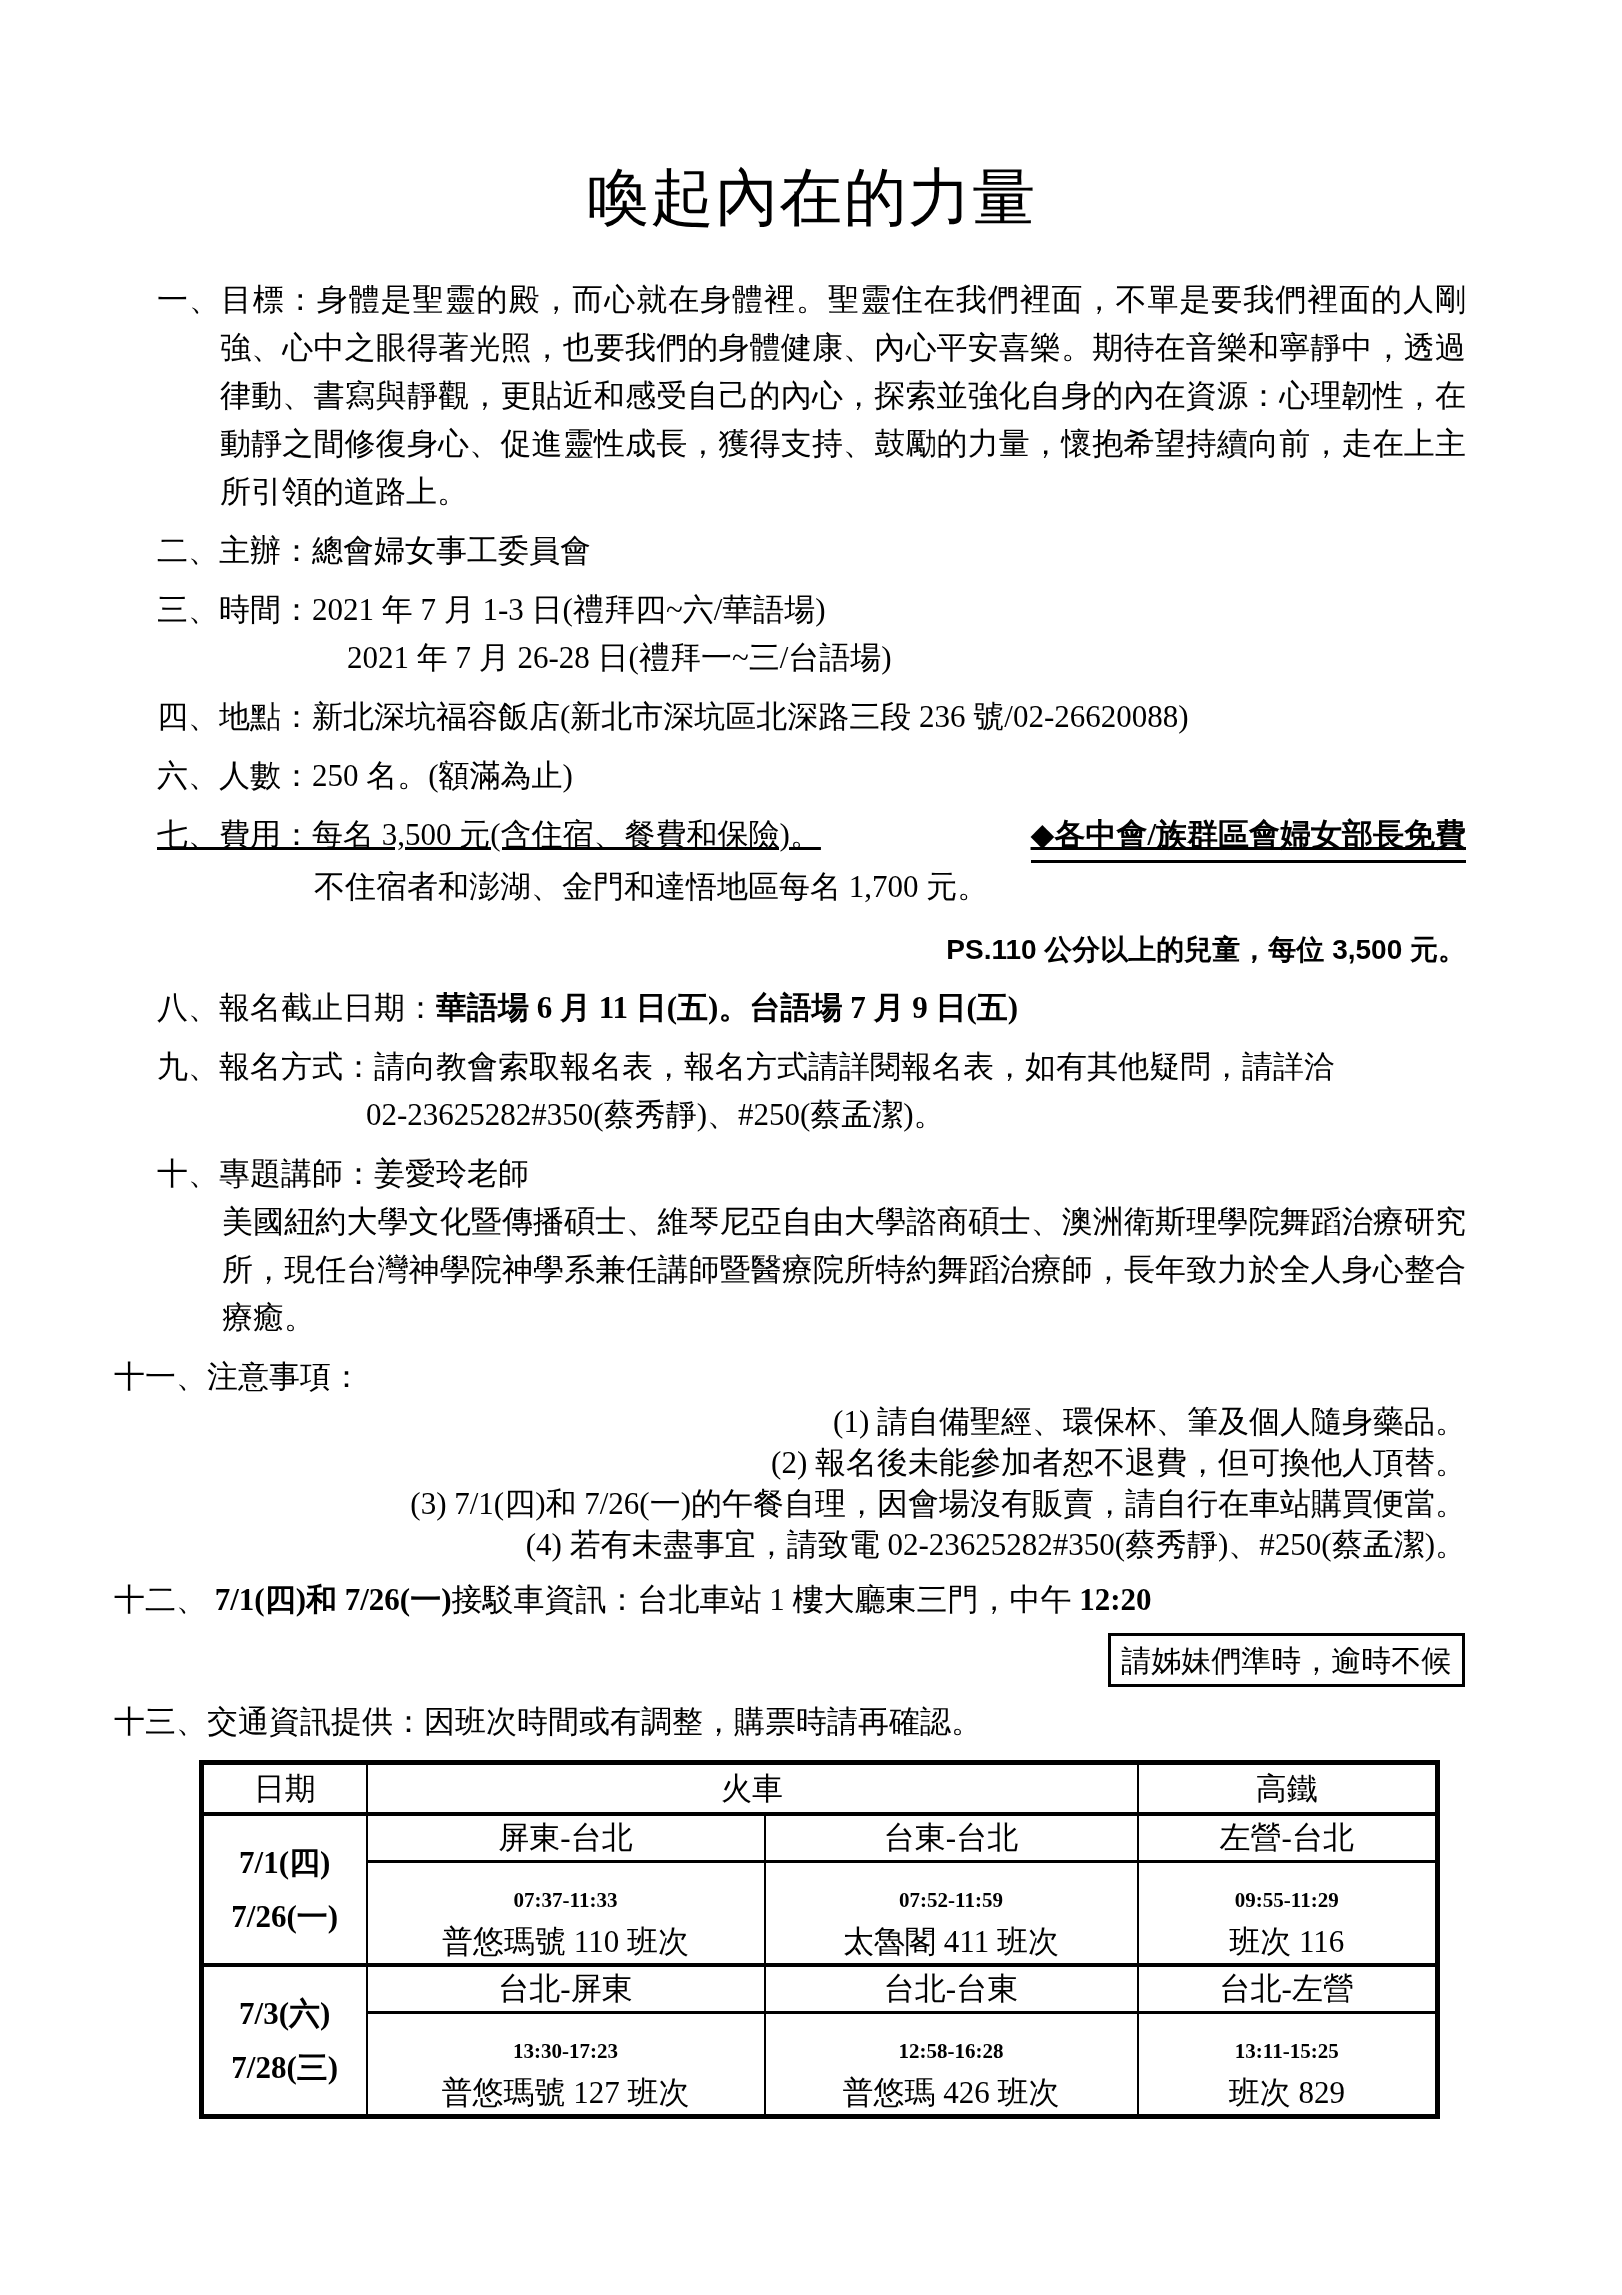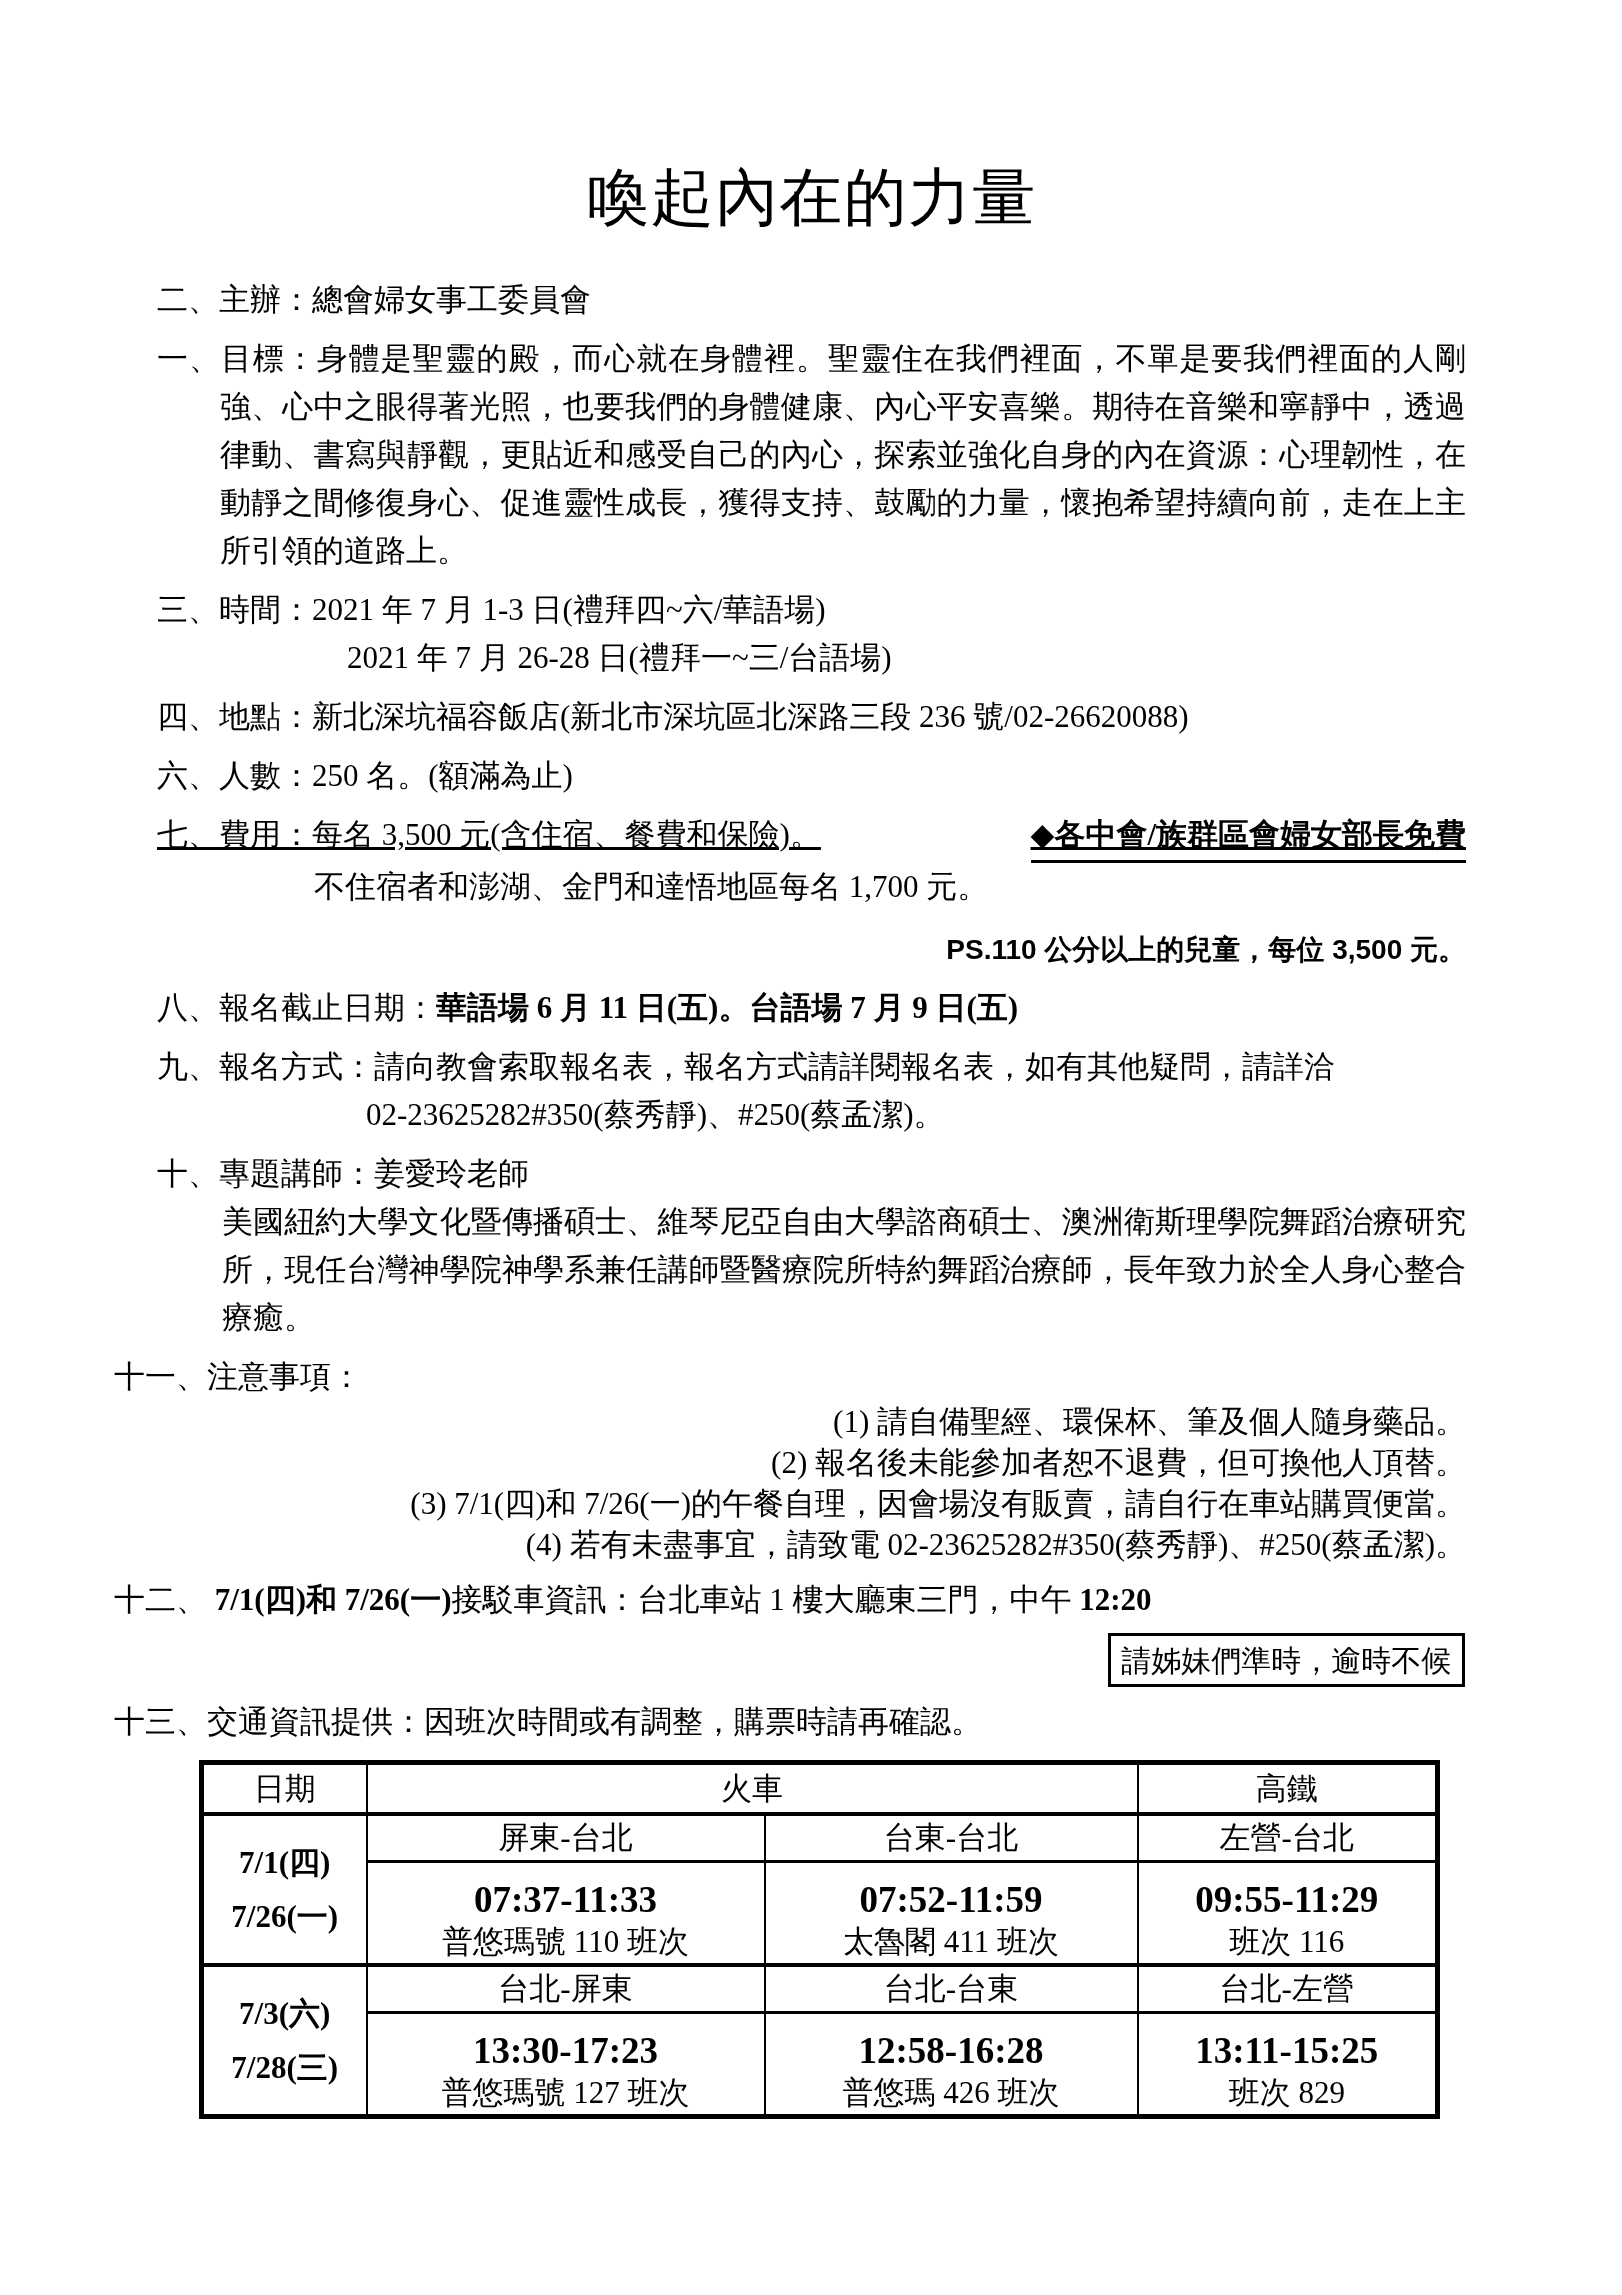--- a/index.html
+++ b/index.html
@@ -100,39 +100,39 @@
   .transport { border: 5.2px solid #000; }
   .row-header td { height: 47px; border-bottom: 4.6px solid #000; }
   .row-route  td { height: 44px; }
   .row-route  td.rt { border-bottom: 3.3px solid #000; }
   .row-time   td { height: 88px; }
   .group-b-start td { border-top: 4.6px solid #000; }
   .date-cell { font-weight: 700; }
   .date-cell div { line-height: 54px; }
   .time-cell .t {
     font-weight: 700;
-    font-size: 37px;
+    font-size: 21px;
     line-height: 42px;
     padding-top: 16px;
   }
   .time-cell .n { line-height: 42px; }
 </style>
 </head>
 <body>
 
 <div class="page">
   <div class="content">
 
     <div class="title">
       <div>喚起內在的力量</div>
     </div>
 
+    <p class="item hang"><span>一、</span><span>目標：身體是聖靈的殿，而心就在身體裡。聖靈住在我們裡面，不單是要我們裡面的人剛強、心中之眼得著光照，也要我們的身體健康、內心平安喜樂。期待在音樂和寧靜中，透過律動、書寫與靜觀，更貼近和感受自己的內心，探索並強化自身的內在資源：心理韌性，在動靜之間修復身心、促進靈性成長，獲得支持、鼓勵的力量，懷抱希望持續向前，走在上主所引領的道路上。</span></p>
+
     <p class="item hang"><span>二、</span><span>主辦：總會婦女事工委員會</span></p>
-
-    <p class="item hang"><span>一、</span><span>目標：身體是聖靈的殿，而心就在身體裡。聖靈住在我們裡面，不單是要我們裡面的人剛強、心中之眼得著光照，也要我們的身體健康、內心平安喜樂。期待在音樂和寧靜中，透過律動、書寫與靜觀，更貼近和感受自己的內心，探索並強化自身的內在資源：心理韌性，在動靜之間修復身心、促進靈性成長，獲得支持、鼓勵的力量，懷抱希望持續向前，走在上主所引領的道路上。</span></p>
 
     <p class="item hang nowrapline"><span>三、</span><span>時間：2021 年 7 月 1-3 日(禮拜四~六/華語場)</span></p>
     <p class="item cont ind-s3b"><span>2021 年 7 月 26-28 日(禮拜一~三/台語場)</span></p>
 
     <p class="item hang nowrapline"><span>四、</span><span>地點：新北深坑福容飯店(新北市深坑區北深路三段 236 號/02-26620088)</span></p>
 
 
     <p class="item hang nowrapline"><span>六、</span><span>人數：250 名。(額滿為止)</span></p>
 
     <p class="item fee-line">

